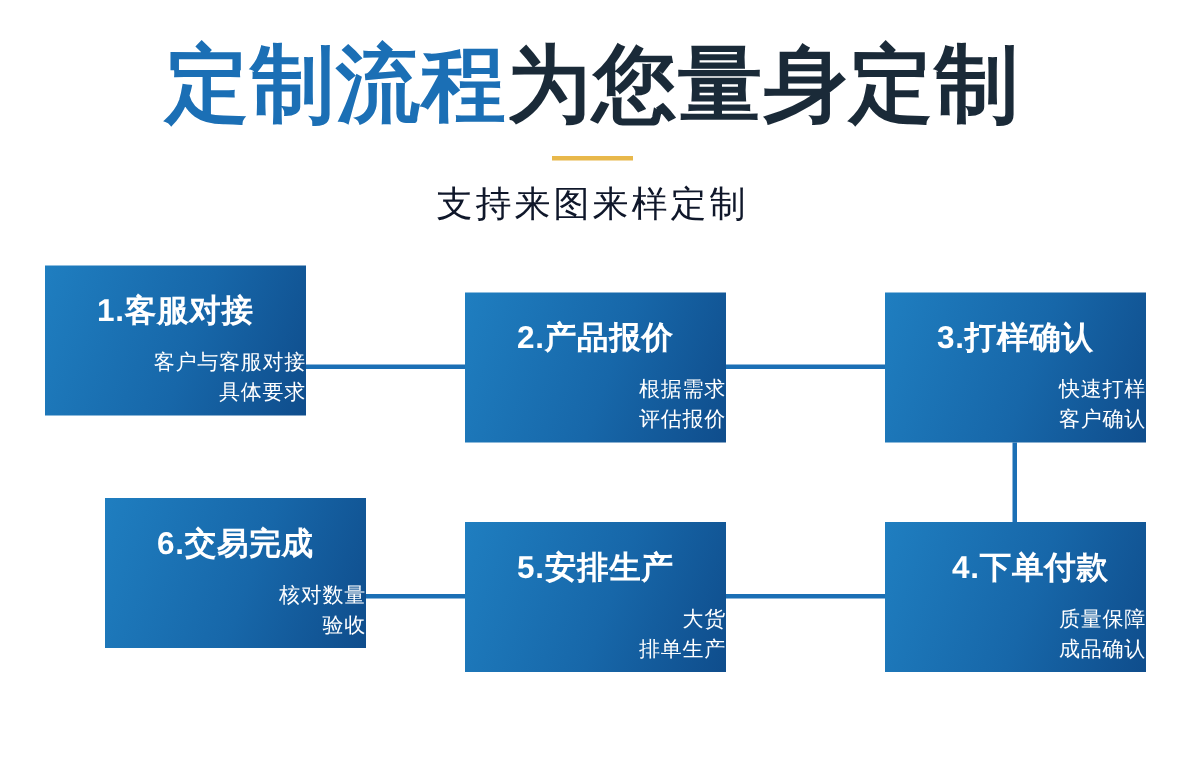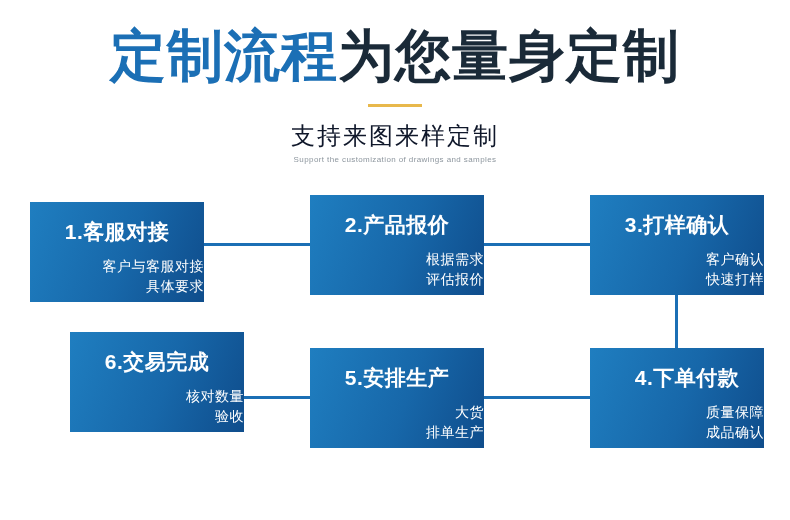--- a/index.html
+++ b/index.html
@@ -88,21 +88,21 @@
     margin-bottom: 10px;
   }
   .box .line {
     font-size: 14px;
     line-height: 20px;
     letter-spacing: 0.5px;
     text-align: right;
   }
 
   
-  .b1 { left: 30px;  top: 202px; background: linear-gradient(110deg, #1f7ec0 0%, #1767a9 55%, #0f4d8c 100%); }
+  .b1 { left: 30px;  top: 177px; background: linear-gradient(110deg, #1f7ec0 0%, #1767a9 55%, #0f4d8c 100%); }
   .b2 { left: 310px; top: 195px; background: linear-gradient(110deg, #1f7ec0 0%, #1767a9 55%, #0f4d8c 100%); }
   .b3 { left: 590px; top: 195px; background: linear-gradient(110deg, #1f7ec0 0%, #1767a9 55%, #0f4d8c 100%); }
   .b6 { left: 30px;  top: 332px; background: linear-gradient(110deg, #1f7ec0 0%, #1767a9 55%, #0f4d8c 100%); margin-left: 40px; }
   .b5 { left: 310px; top: 348px; background: linear-gradient(110deg, #1f7ec0 0%, #1767a9 55%, #0f4d8c 100%); }
   .b4 { left: 590px; top: 348px; background: linear-gradient(110deg, #1f7ec0 0%, #1767a9 55%, #0f4d8c 100%); padding-left: 20px; }
 
   
   .conn {
     position: absolute;
     background: #1b6fb5;
@@ -123,21 +123,20 @@
 
 <div class="page">
 
   <div class="title-row">
     <span class="title-blue">定制流程</span><span class="title-dark">为您量身定制</span>
   </div>
 
   <div class="title-underline"></div>
 
   <div class="subtitle">支持来图来样定制</div>
-  <div class="subtitle-en">Support the customization of drawings and samples</div>
 
   <div class="conn c12"></div>
   <div class="conn c23"></div>
   <div class="conn c34"></div>
   <div class="conn c45"></div>
   <div class="conn c56"></div>
 
   <div class="box b1">
     <div class="head">1.客服对接</div>
     <div class="line">客户与客服对接</div>
@@ -145,22 +144,22 @@
   </div>
 
   <div class="box b2">
     <div class="head">2.产品报价</div>
     <div class="line">根据需求</div>
     <div class="line">评估报价</div>
   </div>
 
   <div class="box b3">
     <div class="head">3.打样确认</div>
+    <div class="line">快速打样</div>
     <div class="line">客户确认</div>
-    <div class="line">快速打样</div>
   </div>
 
   <div class="box b6">
     <div class="head">6.交易完成</div>
     <div class="line">核对数量</div>
     <div class="line">验收</div>
   </div>
 
   <div class="box b5">
     <div class="head">5.安排生产</div>

